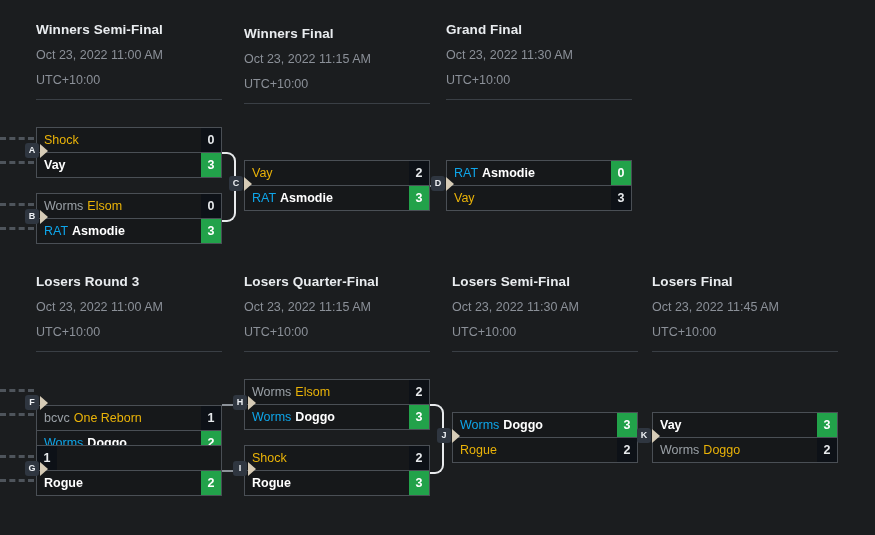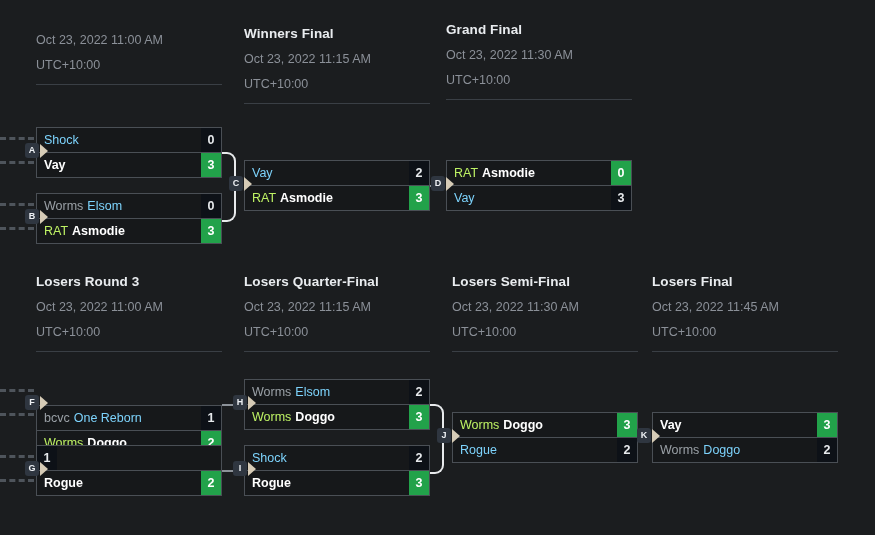--- a/index.html
+++ b/index.html
@@ -75,23 +75,23 @@
     padding-left: 7px;
     font-size: 12.5px;
     overflow: hidden;
     white-space: nowrap;
   }
   .prefix {
     color: #9aa0a6;
     font-weight: normal;
     margin-right: 4px;
   }
-  .row.win .prefix { color: #bef264; }
+  .row.win .prefix { color: #0ea5e9; }
   .pname {
-    color: #7dd3fc;
+    color: #eab308;
     font-weight: normal;
   }
   .row.win .pname {
     color: #ffffff;
     font-weight: bold;
   }
   
   .score {
     flex: 0 0 20px;
     display: flex;
@@ -167,20 +167,21 @@
     height: 0;
     border-top: 2px solid #8c9299;
     z-index: 2;
   }
 </style>
 </head>
 <body>
 
 <div id="bracket-root">
     <div class="round" style="left: 36px; top: 22px;">
+      <div class="round-title">Winners Semi-Final</div>
       <div class="round-date">Oct 23, 2022 11:00 AM</div>
       <div class="round-tz">UTC+10:00</div>
       <div class="round-rule"></div>
     </div>
     <div class="match" style="left: 36px; top: 127px;">
       <div class="row top lose">
         <div class="name">
           <span class="pname">Shock</span>
         </div>
         <div class="score">0</div>

